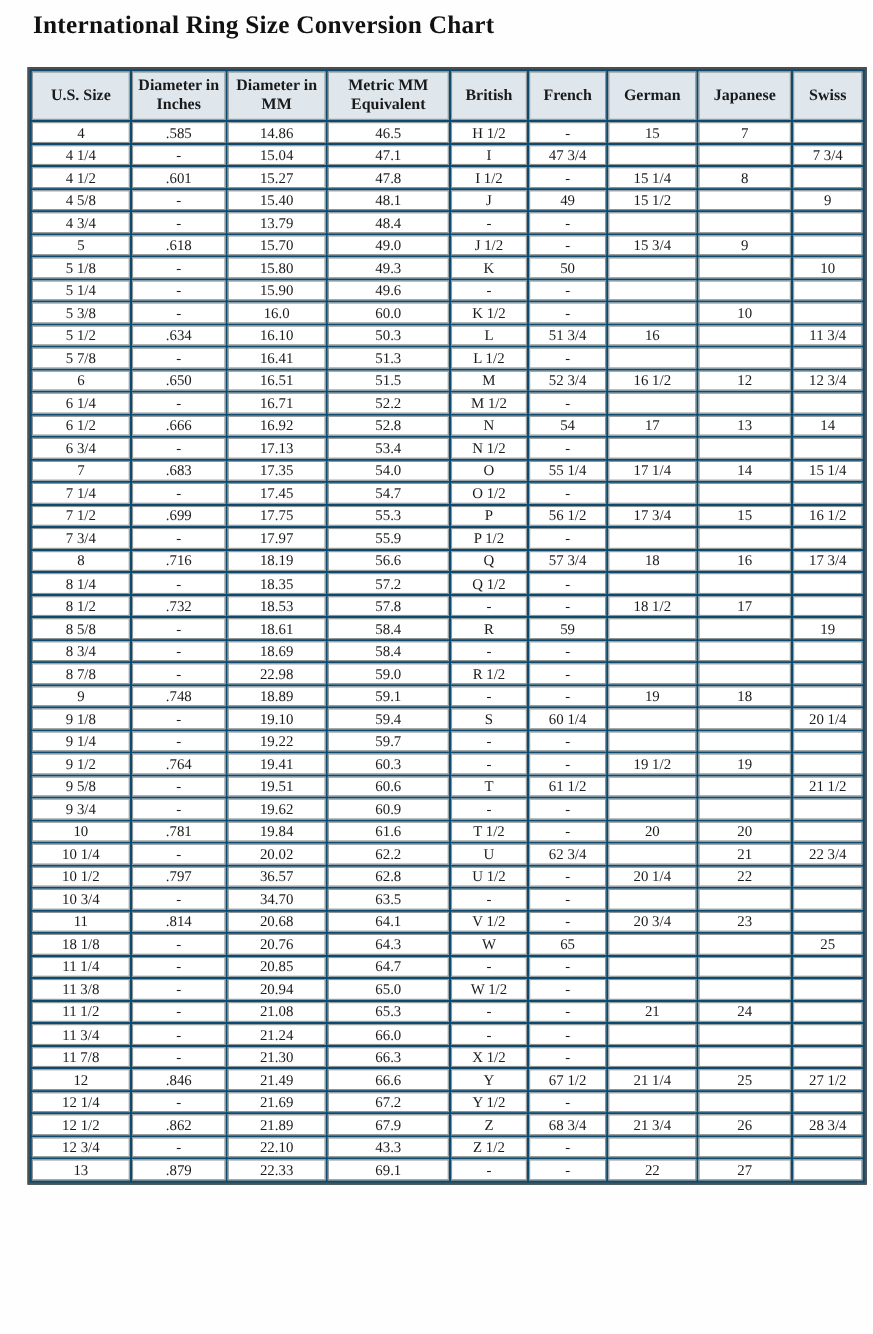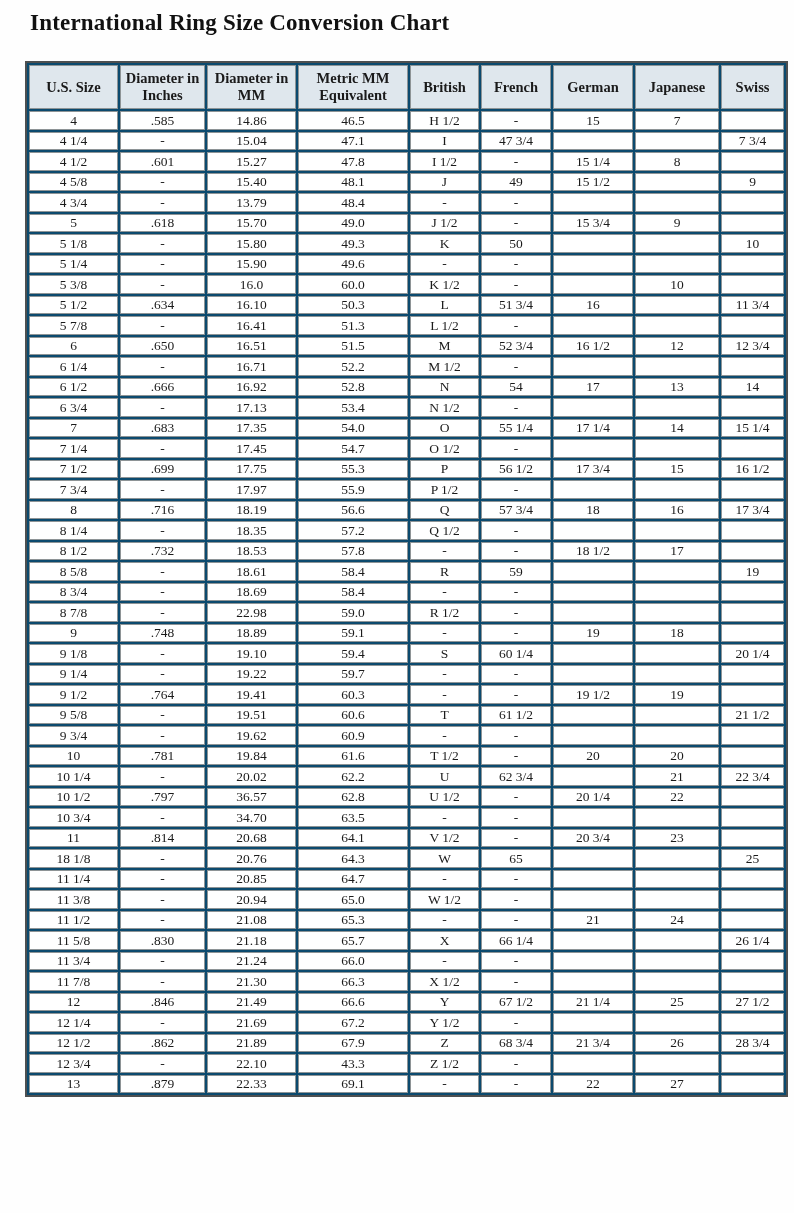--- a/index.html
+++ b/index.html
@@ -533,31 +533,20 @@
           <td>-</td>
           <td>21.08</td>
           <td>65.3</td>
           <td>-</td>
           <td>-</td>
           <td>21</td>
           <td>24</td>
           <td>&nbsp;</td>
         </tr>
         <tr>
-          <td>11 5/8</td>
-          <td>.830</td>
-          <td>21.18</td>
-          <td>65.7</td>
-          <td>X</td>
-          <td>66 1/4</td>
-          <td>&nbsp;</td>
-          <td>&nbsp;</td>
-          <td>26 1/4</td>
-        </tr>
-        <tr>
           <td>11 3/4</td>
           <td>-</td>
           <td>21.24</td>
           <td>66.0</td>
           <td>-</td>
           <td>-</td>
           <td>&nbsp;</td>
           <td>&nbsp;</td>
           <td>&nbsp;</td>
         </tr>

